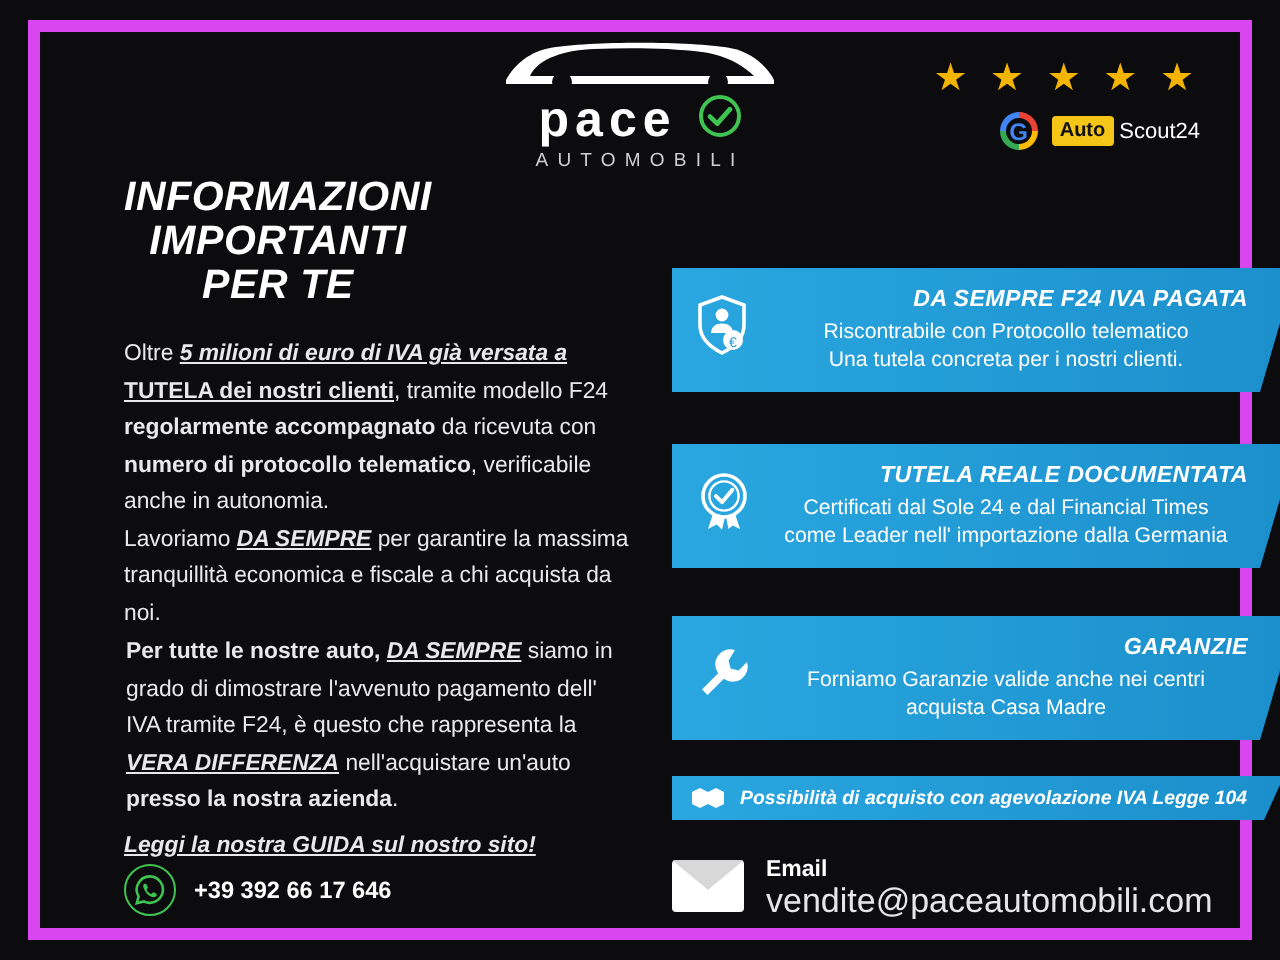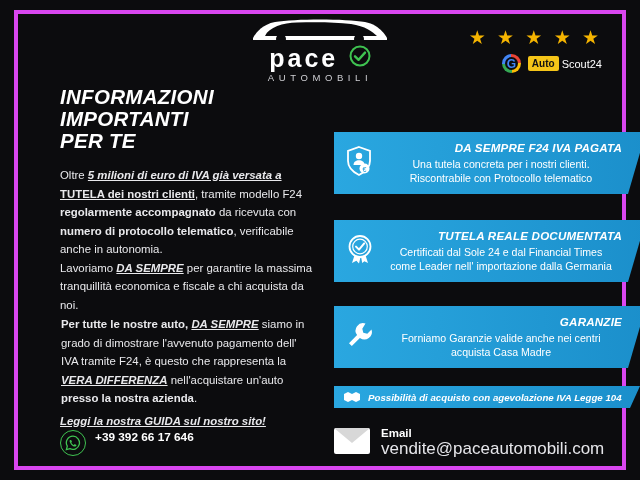--- a/index.html
+++ b/index.html
@@ -12,21 +12,21 @@
   }
   .page {
     position: relative;
     width: 640px; height: 480px;
     background: #0c0c0e;
     padding: 0;
   }
   .inner {
     position:absolute;
     left: 14px; top: 10px; right: 14px; bottom: 10px;
-    border: 4px solid #d946ef;
+    border: 6px solid #d946ef;
     background: #0c0c0e;
   }
 
   
   .header {
     position:absolute; left:0; top:0; width:100%; height:72px;
   }
   .logo-wrap {
     position:absolute; left: 50%; top: 4px; transform: translateX(-50%);
     width: 186px; text-align:center;
@@ -70,21 +70,21 @@
   .as-yellow {
     background:#f5c518; color:#111; font-size:10px; font-weight:bold;
     padding: 2px 4px; border-radius: 2px;
   }
   .as-white { color:#fff; font-size:11px; margin-left:3px; }
 
   
   .title {
     position:absolute; left: 42px; top: 72px;
     color:#fff; font-weight:bold; font-style: italic;
-    font-size: 20.5px; line-height: 22px; letter-spacing: 0.3px;
+    font-size: 20.5px; line-height: 22px; letter-spacing: 0.3px; text-align: center;
   }
 
   
   .body-text {
     position:absolute; left: 42px; top: 152px; width: 256px;
     color:#e9e9ec; font-size: 11.4px; line-height: 18.5px;
     text-align: left;
   }
   .body-text b { font-weight: bold; }
   .body-text i { font-style: italic; }
@@ -122,21 +122,21 @@
     background: linear-gradient(90deg, #2aa7e0 0%, #1b8fcb 100%);
     clip-path: polygon(0 0, 100% 0, calc(100% - 10px) 100%, 0 100%);
     color:#fff; font-size: 9.7px; font-style: italic; font-weight:bold;
     display:flex; align-items:center; padding-left: 34px;
   }
   .iva-icon { position:absolute; left: 9px; top: 4px; }
 
   
   .phone-box {
     position:absolute; left: 42px; top: 416px;
-    display:flex; gap: 9px;
+    display:flex; align-items:center; gap: 9px;
   }
   .wa {
     width: 26px; height: 26px; border-radius: 50%;
     border: 1.6px solid #3fc351; display:flex; align-items:center; justify-content:center;
   }
   .phone-num { color:#fff; font-size: 11.8px; font-weight:bold; }
 
   .email-box {
     position:absolute; left: 316px; top: 412px;
     display:flex; align-items:center; gap: 11px;
@@ -214,22 +214,22 @@
         <svg width="26" height="30" viewBox="0 0 26 30">
           <path d="M13 1 L24 5 V15 C24 22 18 26.5 13 29 C8 26.5 2 22 2 15 V5 Z" fill="none" stroke="#ffffff" stroke-width="1.8"></path>
           <circle cx="13" cy="10" r="3.2" fill="#ffffff"></circle>
           <path d="M7.5 19 C7.5 15.8 10 14.2 13 14.2 C16 14.2 18.5 15.8 18.5 19 Z" fill="#ffffff"></path>
           <circle cx="18.5" cy="22.5" r="5" fill="#ffffff"></circle>
           <text x="18.5" y="26" font-size="7" text-anchor="middle" fill="#1c9ad6" font-family="Liberation Sans, sans-serif">€</text>
         </svg>
       </span>
       <div class="panel-title">DA SEMPRE F24 IVA PAGATA</div>
       <div class="panel-body">
+        <div>Riscontrabile con Protocollo telematico</div>
         <div>Una tutela concreta per i nostri clienti.</div>
-        <div>Riscontrabile con Protocollo telematico</div>
       </div>
     </div>
 
     <div class="panel p2">
       <span class="panel-icon">
         <svg width="28" height="30" viewBox="0 0 28 30">
           <circle cx="14" cy="12.5" r="10.5" fill="none" stroke="#ffffff" stroke-width="1.8"></circle>
           <circle cx="14" cy="12.5" r="7.3" fill="none" stroke="#ffffff" stroke-width="1.2"></circle>
           <path d="M10 12.6 L13 15.6 L18.2 9.4" fill="none" stroke="#ffffff" stroke-width="2" stroke-linecap="round" stroke-linejoin="round"></path>
           <path d="M8.6 21 L6 29 L10.4 26.8 L13 29.4 L14.6 22.8 Z" fill="#ffffff"></path>

